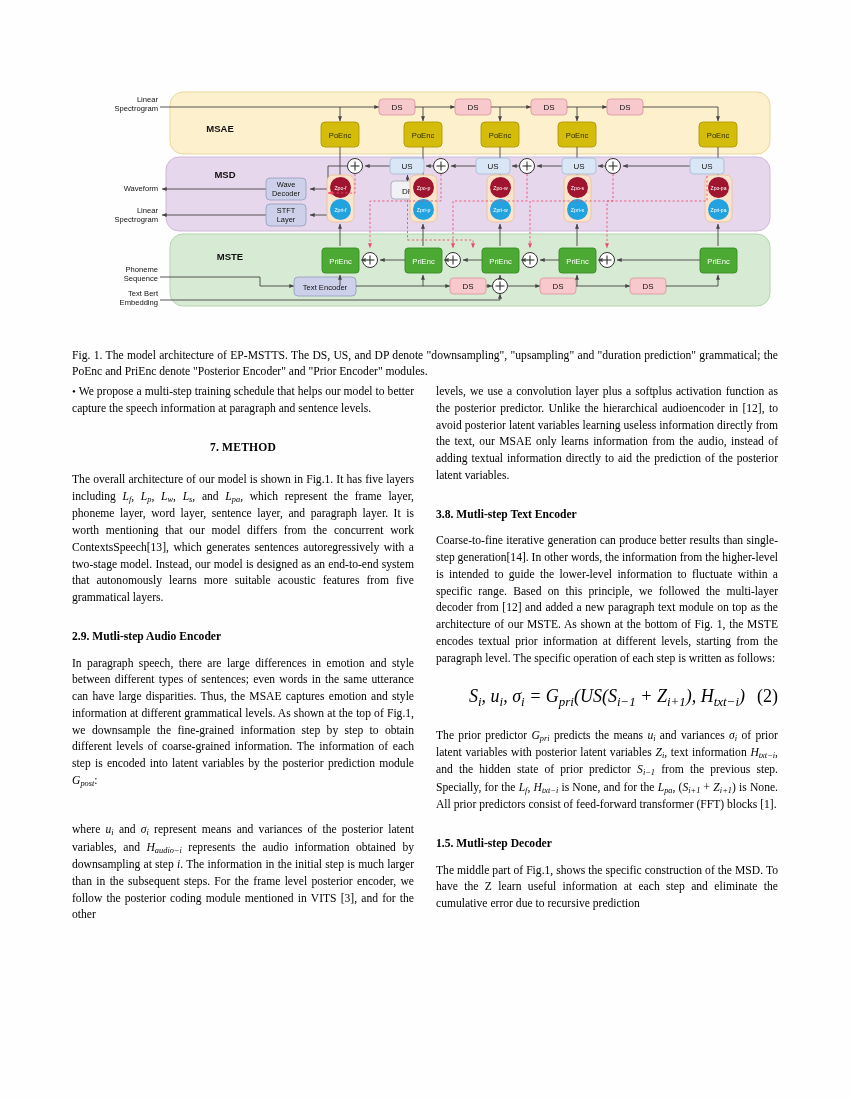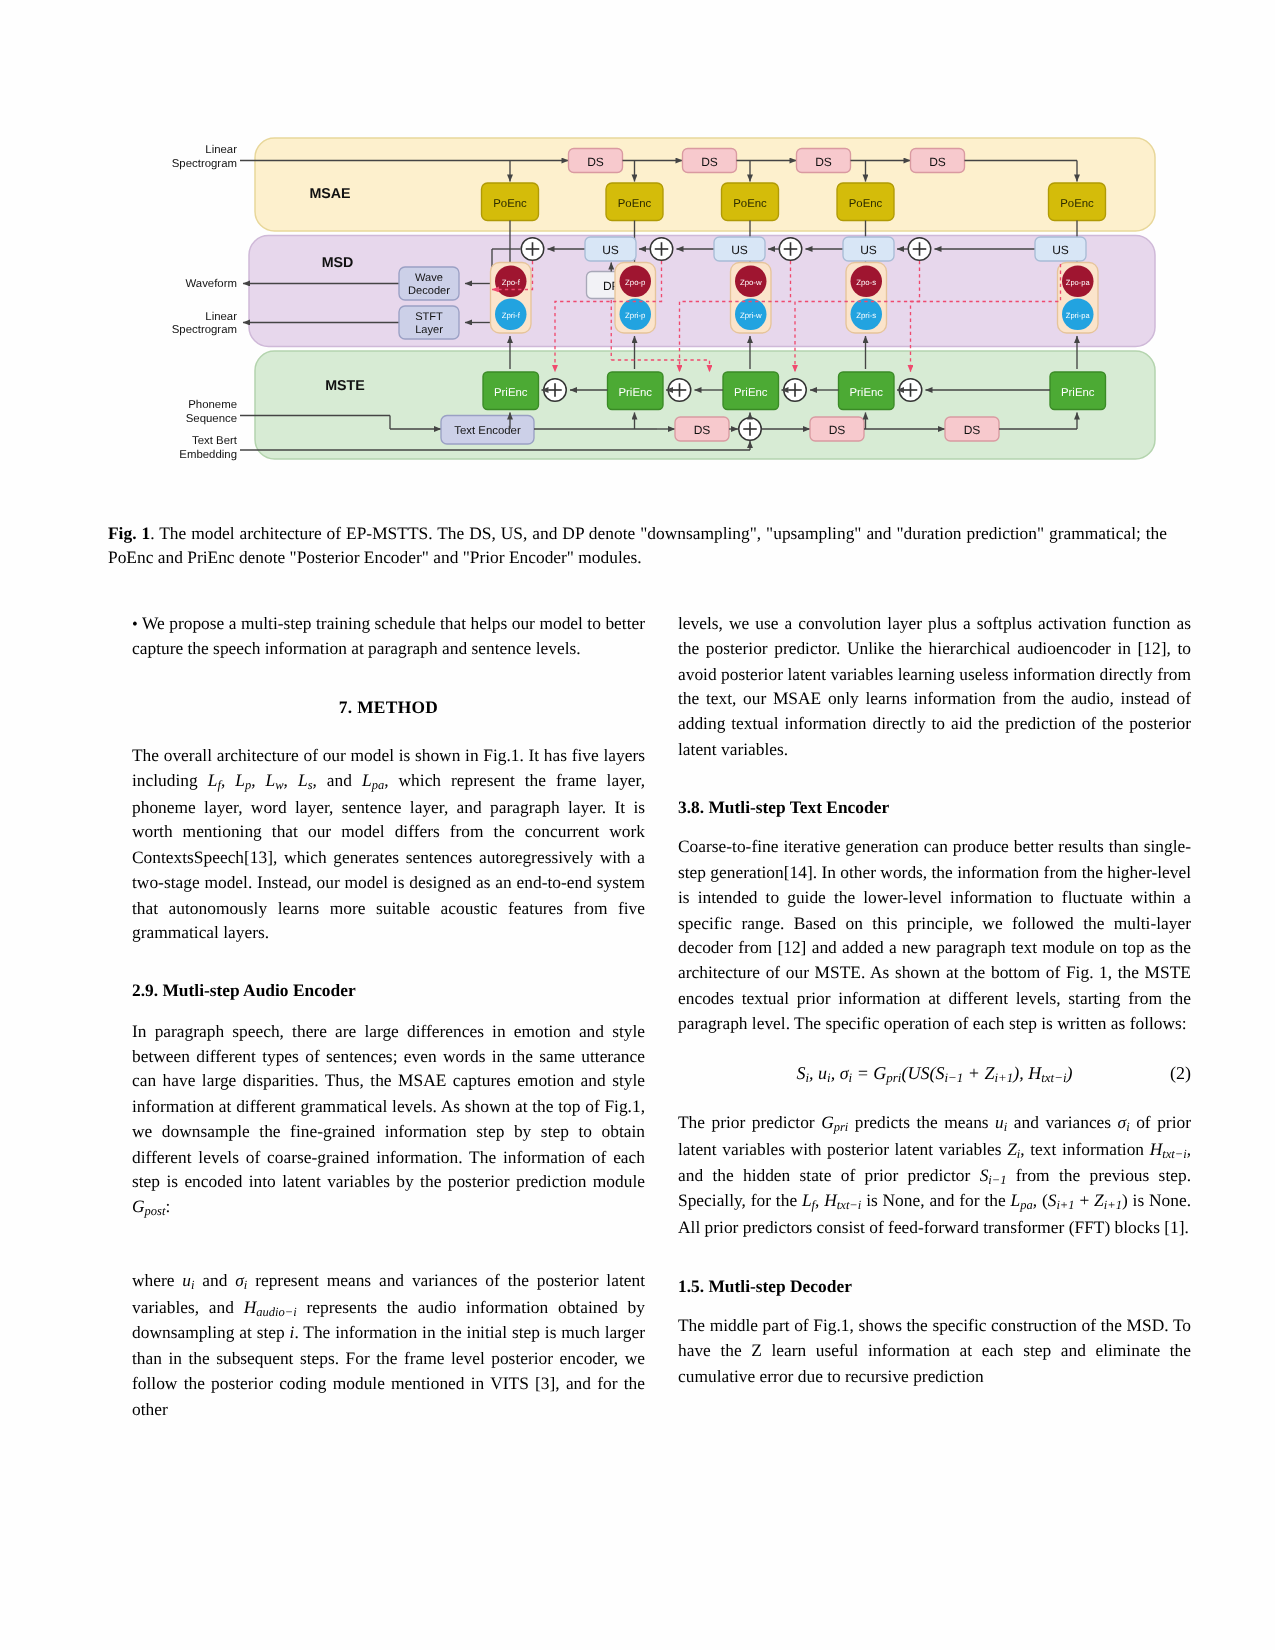--- a/index.html
+++ b/index.html
@@ -35,31 +35,30 @@
   
   .caption {
     position: absolute;
     left: 72px;
     top: 348px;
     width: 706px;
     font-size: 11.6px;
     line-height: 1.42;
     text-align: justify;
   }
-  .caption b { font-weight: bold; margin-top: 32px; }
+  .caption b { font-weight: normal; margin-top: 32px; }
 
   
   .col {
     position: absolute;
-    top: 408px;
+    top: 384px;
     width: 342px;
     font-size: 11.6px;
     line-height: 1.445;
     text-align: justify;
-    margin-left: 16px;
   }
   .col-left  { left: 72px; }
   .col-right { left: 436px; }
 
   p.body {
     margin: 0 0 0 0;
     text-indent: 0;
   }
   .gap-sm { height: 10px; }
   .gap-md { height: 16px; }
@@ -80,21 +79,21 @@
   }
   .bullet-para { text-indent: 14px; }
   .bullet-para .bull { font-size: 11px; }
 
   .eq {
     display: block;
     position: relative;
     text-align: center;
     font-family: "Liberation Serif", serif;
     font-style: italic;
-    font-size: 12px;
+    font-size: 18px;
     margin: 0;
     white-space: nowrap;
   }
   .eq .num {
     position: absolute;
     right: 0;
     font-style: normal;
   }
   i.mv { font-style: italic; }
   .sub {

